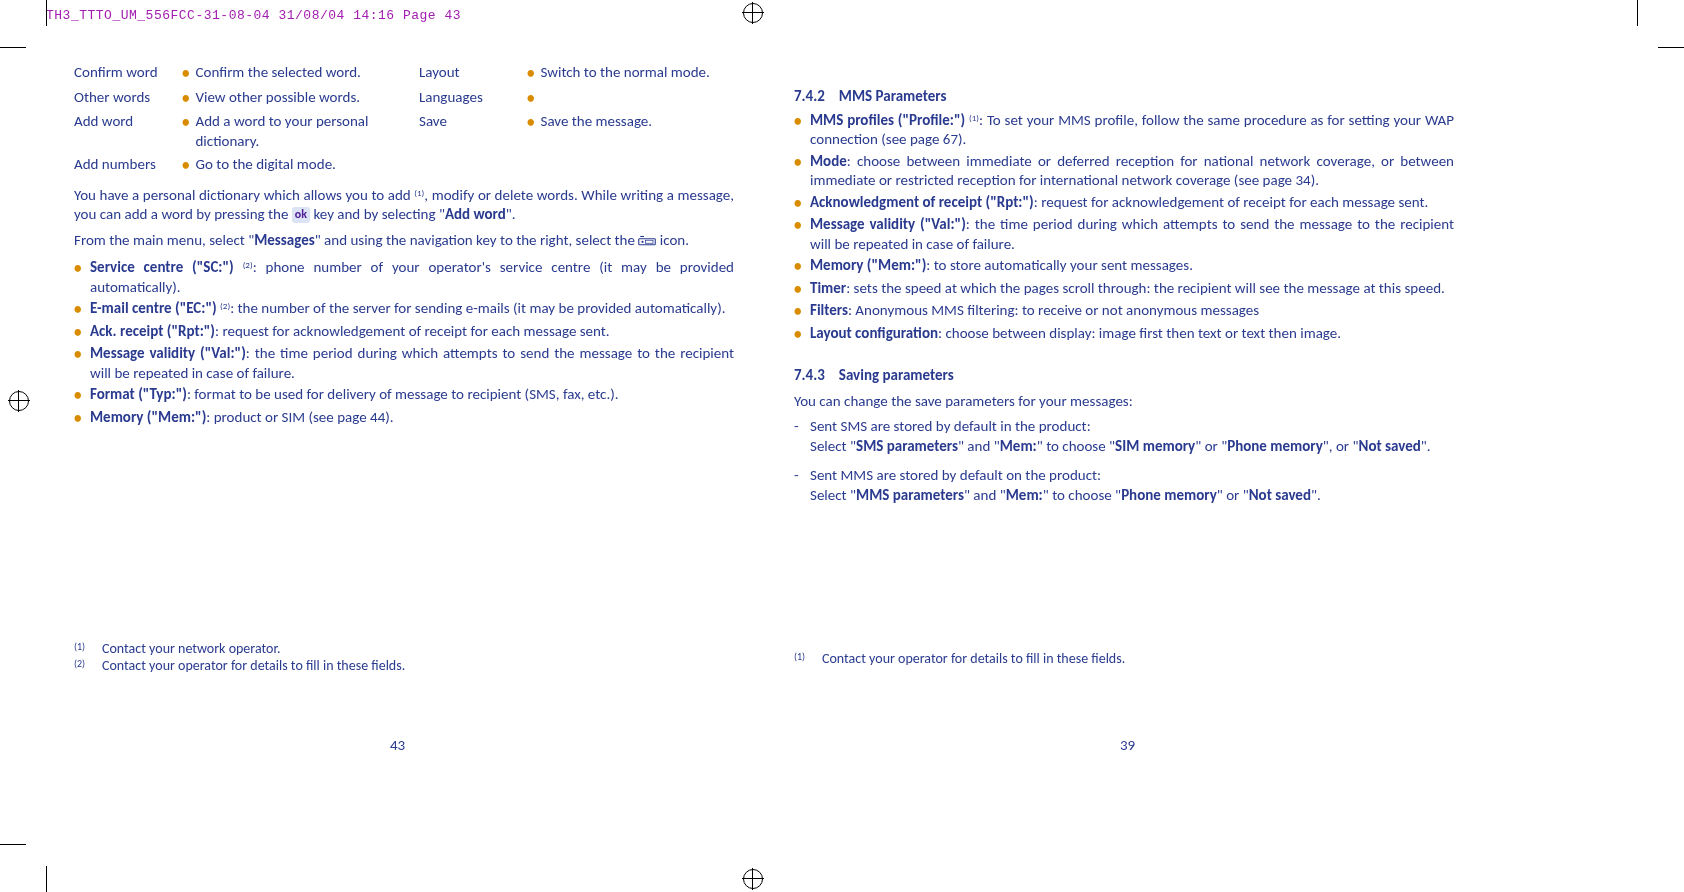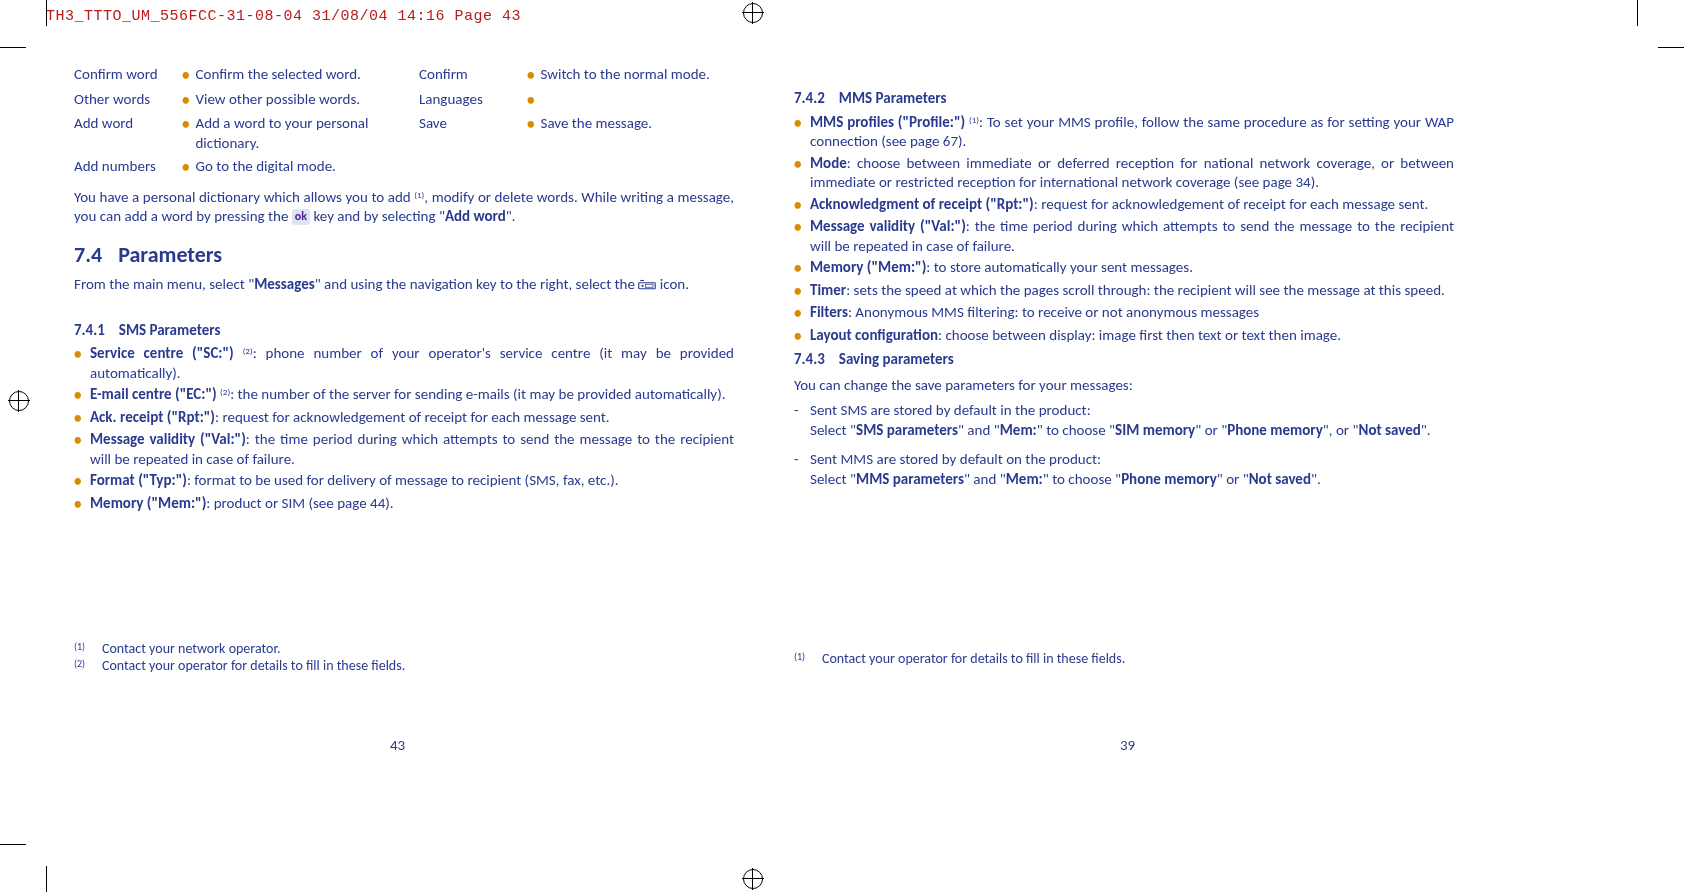--- a/index.html
+++ b/index.html
@@ -8,22 +8,22 @@
     font-family: "Gill Sans", "Gill Sans MT", Calibri, sans-serif;
     background: #fff;
     color: #2a3b8f;
     width: 1684px;
     height: 892px;
     box-sizing: border-box;
     position: relative;
   }
   .header-line {
     font-family: "Courier New", monospace;
-    font-size: 15px;
-    color: #b91c1c;
+    font-size: 13px;
+    color: #a21caf;
     padding: 8px 0 0 46px;
     letter-spacing: 0.5px;
   }
   .pages {
     display: flex;
     padding: 40px 60px 0 74px;
     gap: 60px;
   }
   .page {
     width: 660px;
@@ -133,58 +133,50 @@
             <div class="term-desc">Add a word to your personal dictionary.</div>
           </div>
           <div class="term-row">
             <div class="term-label">Add numbers</div>
             <div class="term-bullet">•</div>
             <div class="term-desc">Go to the digital mode.</div>
           </div>
         </div>
       <div class="term-col" id="terms-col2">
           <div class="term-row">
-            <div class="term-label">Confirm</div>
+            <div class="term-label">Layout</div>
             <div class="term-bullet">•</div>
             <div class="term-desc">Switch to the normal mode.</div>
           </div>
           <div class="term-row">
             <div class="term-label">Languages</div>
             <div class="term-bullet">•</div>
           </div>
           <div class="term-row">
             <div class="term-label">Save</div>
             <div class="term-bullet">•</div>
             <div class="term-desc">Save the message.</div>
           </div>
         </div>
     </div>
 
     <p>
       <span>You have a personal dictionary which allows you to add </span><sup>(1)</sup><span>, modify or delete words. While writing a message, you can add a word by pressing the </span><span class="ok-badge">ok</span><span> key and by selecting "</span><b>Add word</b><span>".</span>
     </p>
 
-    <div class="section-heading">
-      <span class="subnum">7.4</span>
-      <span>Parameters</span>
-    </div>
 
     <p>
       <span>From the main menu, select "</span><b>Messages</b><span>" and using the navigation key to the right, select the </span><span class="tools-icon"><svg viewBox="0 0 24 16">
             <rect x="1" y="5" width="22" height="8" rx="1" fill="none" stroke="#2a3b8f" stroke-width="1.5"></rect>
             <circle cx="6" cy="9" r="1.5" fill="#2a3b8f"></circle>
             <rect x="10" y="7" width="10" height="4" fill="none" stroke="#2a3b8f" stroke-width="1"></rect>
             <line x1="3" y1="2" x2="8" y2="2" stroke="#2a3b8f" stroke-width="1.5"></line>
           </svg></span><span> icon.</span>
     </p>
 
-    <div class="subsection-heading">
-      <span class="subnum">7.4.1</span>
-      <span>SMS Parameters</span>
-    </div>
 
     <ul class="bul" id="sms-list">
         <li>
           <span class="b">•</span>
           <span class="c"><b>Service centre ("SC:") </b><sup>(2)</sup>: phone number of your operator's service centre (it may be provided automatically).</span>
         </li>
         <li>
           <span class="b">•</span>
           <span class="c"><b>E-mail centre ("EC:") </b><sup>(2)</sup>: the number of the server for sending e-mails (it may be provided automatically).</span>
         </li>
@@ -240,21 +232,21 @@
         <li>
           <span class="b">•</span>
           <span class="c"><b>Filters</b>: Anonymous MMS filtering: to receive or not anonymous messages</span>
         </li>
         <li>
           <span class="b">•</span>
           <span class="c"><b>Layout configuration</b>: choose between display: image first then text or text then image.</span>
         </li>
       </ul>
 
-    <div class="subsection-heading" style="margin-top:4px;">
+    <div class="subsection-heading" style="margin-top:22px;">
       <span class="subnum">7.4.3</span>
       <span>Saving parameters</span>
     </div>
 
     <p style="text-align:left;">You can change the save parameters for your messages:</p>
 
     <ul class="dash" id="dash-list">
         <li>
           <span class="b">-</span>
           <span class="c">Sent SMS are stored by default in the product:<br>Select "<b>SMS parameters</b>" and "<b>Mem:</b>" to choose "<b>SIM memory</b>" or "<b>Phone memory</b>", or "<b>Not saved</b>".</span>

